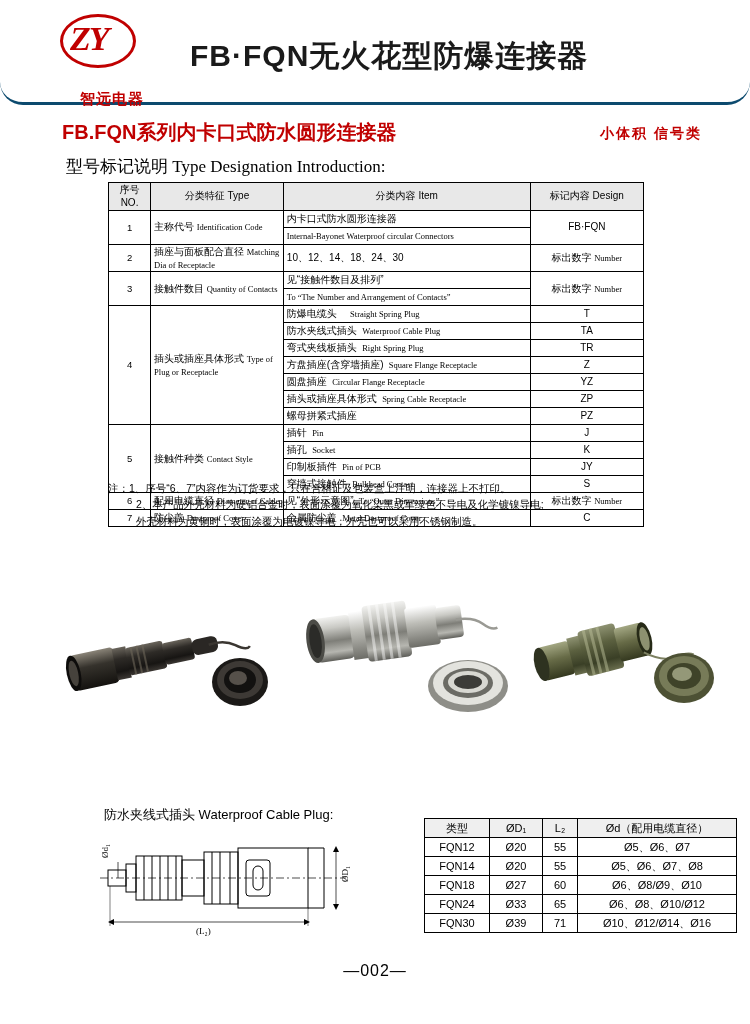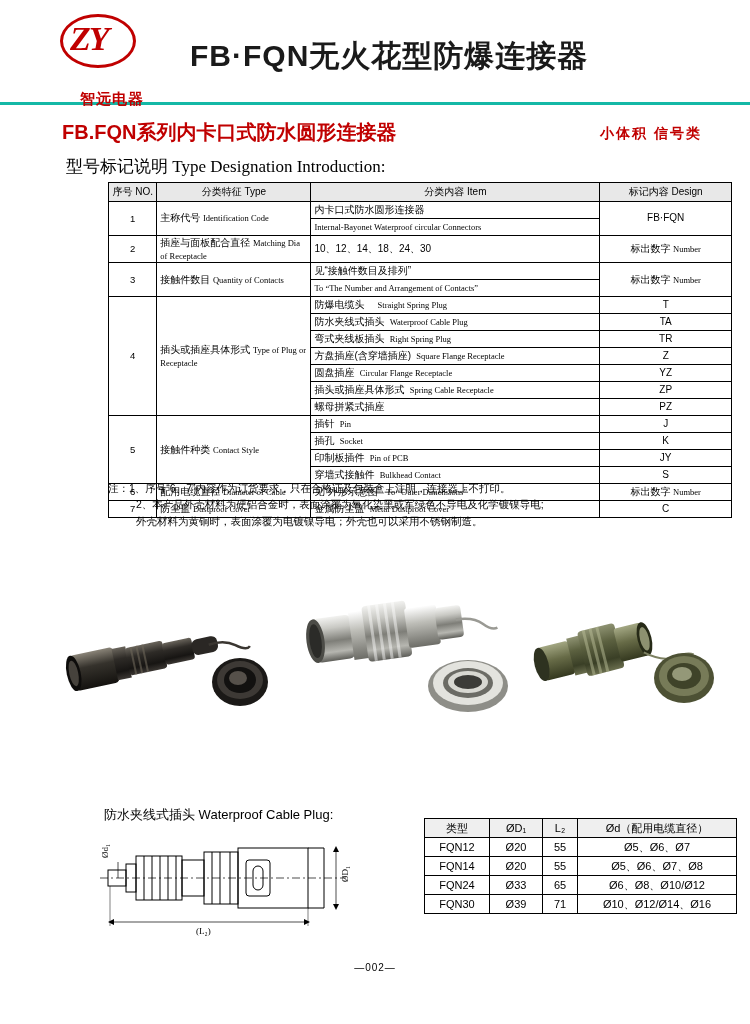--- a/index.html
+++ b/index.html
@@ -9,21 +9,22 @@
     font-family:"Liberation Sans", sans-serif;
     color:#000;
     position:relative;
     overflow:hidden;
   }
   .page{position:relative;width:750px;height:1024px;}
 
   
   .header{
     position:relative;height:102px;
-    border-bottom:3px solid #14b8a6;
+    border-bottom:3px solid #0c4a6e;
+    border-radius:23px;
   }
   .logo{
     position:absolute;left:52px;top:14px;width:120px;height:78px;
   }
   .logo-circle{
     position:absolute;left:8px;top:0px;width:76px;height:54px;
     border:3px solid #c00000;border-radius:50%;
     box-sizing:border-box;
   }
   .logo-zy{
@@ -62,21 +63,21 @@
   .section-title{
     position:absolute;left:66px;top:155px;
     font-size:17px;color:#000;
     font-family:"Liberation Serif", serif;
   }
 
   
   table.main{
     position:absolute;left:108px;top:182px;
     border-collapse:collapse;
-    width:624px;
+    width:536px;
     font-size:9.5px;
   }
   table.main td,table.main th{
     border:1px solid #000;
     padding:1px 3px;
     vertical-align:middle;
     line-height:1.25;
   }
   table.main th{
     background:#e8e8e8;
@@ -129,21 +130,21 @@
     font-weight:normal;
   }
   table.spec th{background:#efefef;margin-left:30px;}
   .sp-c0{width:56px;}
   .sp-c1{width:44px;}
   .sp-c2{width:26px;}
   .sp-c3{width:150px;}
 
   .footer{
     position:absolute;left:0;top:962px;width:750px;
-    text-align:center;font-size:10px;letter-spacing:1px;
+    text-align:center;font-size:16px;letter-spacing:1px;
   }
 </style>
 </head>
 <body>
 
 <div class="page">
 
   <div class="header">
     <div class="logo">
       <div class="logo-circle"></div>
@@ -512,20 +513,26 @@
         <td>55</td>
         <td>Ø5、Ø6、Ø7</td>
       </tr>
       <tr>
         <td>FQN14</td>
         <td>Ø20</td>
         <td>55</td>
         <td>Ø5、Ø6、Ø7、Ø8</td>
       </tr>
       <tr>
+        <td>FQN18</td>
+        <td>Ø27</td>
+        <td>60</td>
+        <td>Ø6、Ø8/Ø9、Ø10</td>
+      </tr>
+      <tr>
         <td>FQN24</td>
         <td>Ø33</td>
         <td>65</td>
         <td>Ø6、Ø8、Ø10/Ø12</td>
       </tr>
       <tr>
         <td>FQN30</td>
         <td>Ø39</td>
         <td>71</td>
         <td>Ø10、Ø12/Ø14、Ø16</td>

